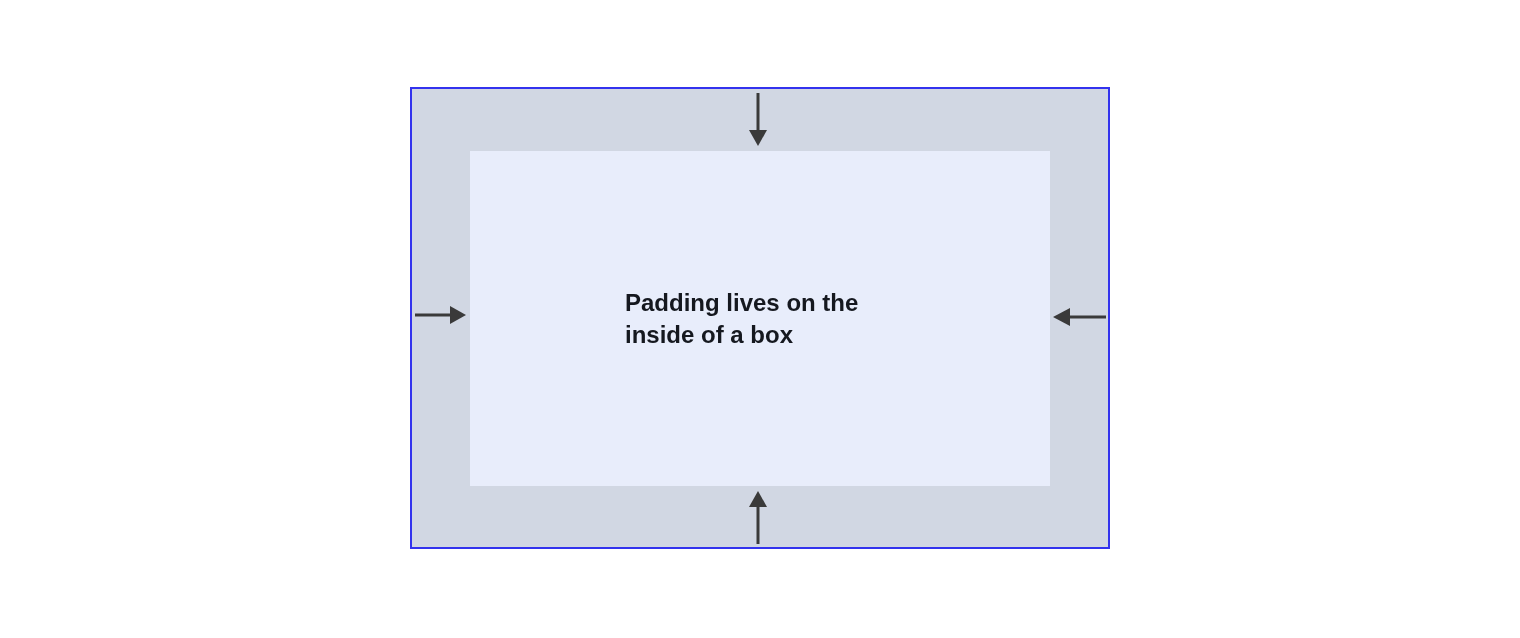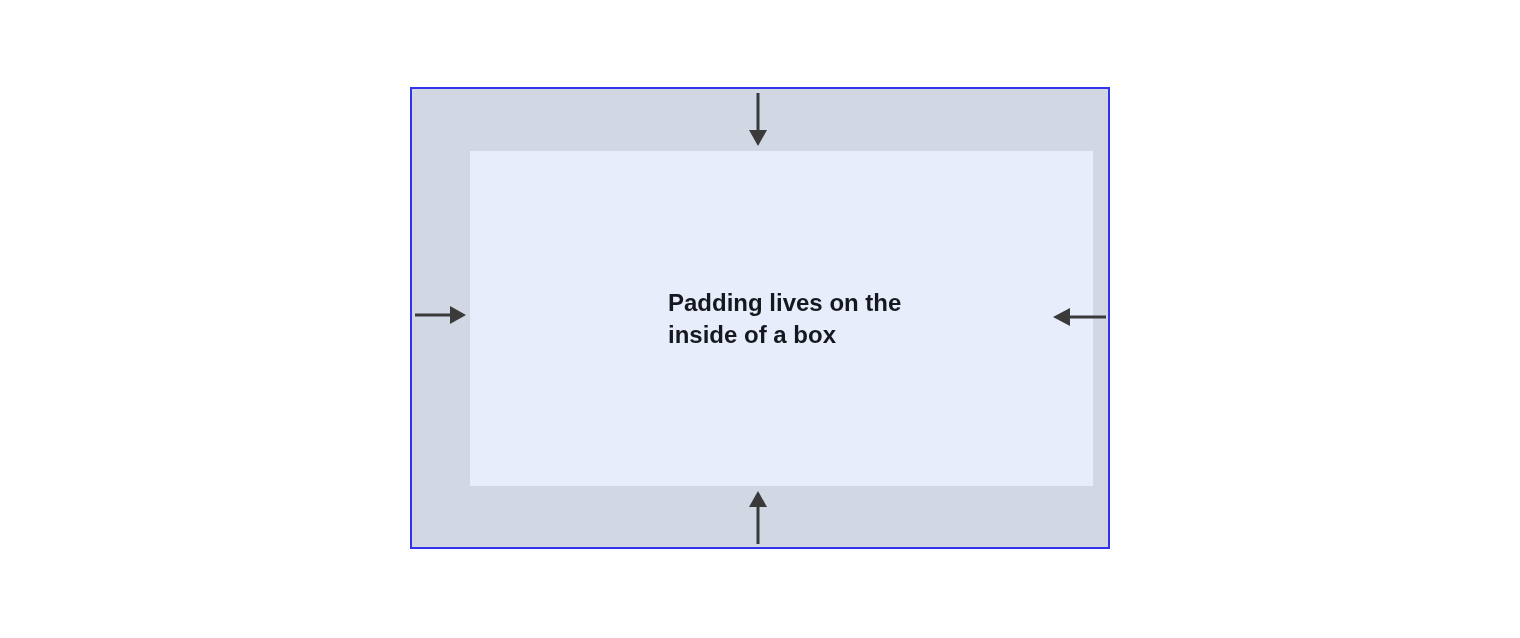--- a/index.html
+++ b/index.html
@@ -41,21 +41,20 @@
   #content-box {
     position: absolute;
     left: 470px;
     top: 151px;
     width: 580px;
     height: 335px;
     background: #e8edfb;
     display: flex;
     align-items: center;
     justify-content: flex-start;
-    padding-left: 43px;
   }
 
   #content-label {
     margin: 0;
     padding-left: 155px;
     font-size: 24px;
     font-weight: bold;
     line-height: 32px;
     color: #15181f;
     white-space: pre-line;

